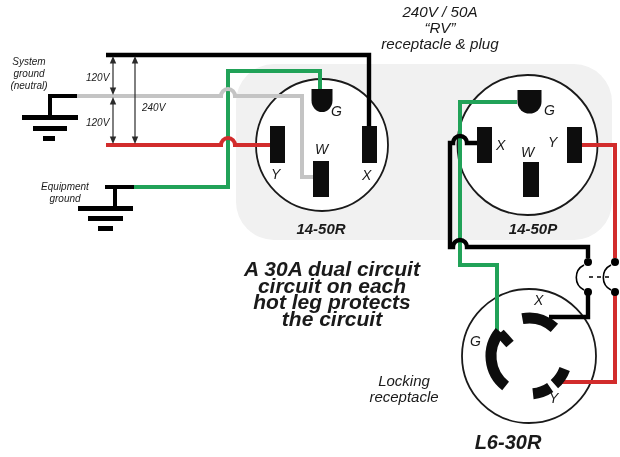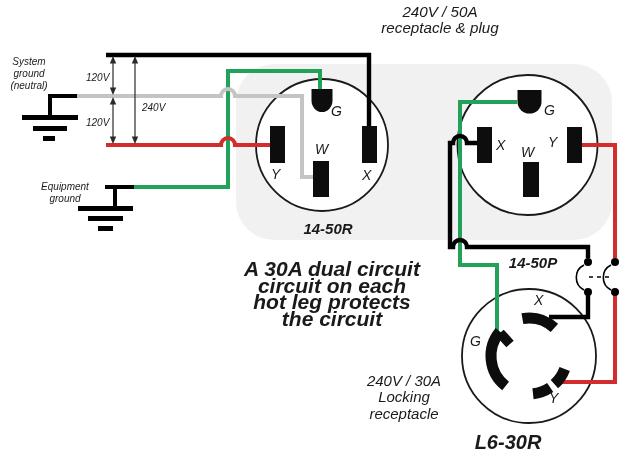--- a/index.html
+++ b/index.html
@@ -112,32 +112,32 @@
       <path d="M113 95 l-3.2 -7.5 h6.4 z"></path>
       <path d="M113 97 l-3.2 7.5 h6.4 z"></path>
       <path d="M113 144 l-3.2 -7.5 h6.4 z"></path>
       <path d="M135 56 l-3.2 7.5 h6.4 z"></path>
       <path d="M135 144 l-3.2 -7.5 h6.4 z"></path>
     </g>
   </svg>
 
   <div class="lbl block rv-title">
     <div>240V / 50A</div>
+    <div>“RV”</div>
     <div>receptacle &amp; plug</div>
   </div>
 
   <div class="lbl block breaker-note">
     <div>A 30A dual circuit</div>
     <div>circuit on each</div>
     <div>hot leg protects</div>
     <div>the circuit</div>
   </div>
 
   <div class="lbl block locking-title">
-    <div>240V / 30A</div>
     <div>Locking</div>
     <div>receptacle</div>
   </div>
 
   <div class="lbl sys-gnd">
     <div>System</div>
     <div>ground</div>
     <div>(neutral)</div>
   </div>
 
@@ -147,26 +147,26 @@
   </div>
 
   <div class="lbl tiny" style="left:86px;top:72px;">120V</div>
   <div class="lbl tiny" style="left:86px;top:117px;">120V</div>
   <div class="lbl tiny" style="left:142px;top:102px;">240V</div>
 
   <div class="lbl term" style="left:331px;top:104px;">G</div>
   <div class="lbl term" style="left:315px;top:142px;">W</div>
   <div class="lbl term" style="left:271px;top:167px;">Y</div>
   <div class="lbl term" style="left:362px;top:168px;">X</div>
-  <div class="lbl cname" style="left:288px;top:221px;">14-50R</div>
+  <div class="lbl cname" style="left:281px;top:221px;">14-50R</div>
 
   <div class="lbl term" style="left:544px;top:103px;">G</div>
   <div class="lbl term" style="left:496px;top:138px;">X</div>
   <div class="lbl term" style="left:521px;top:145px;">W</div>
   <div class="lbl term" style="left:548px;top:135px;">Y</div>
-  <div class="lbl cname" style="left:493px;top:221px;margin-top:34px;">14-50P</div>
+  <div class="lbl cname" style="left:493px;top:221px;">14-50P</div>
 
   <div class="lbl term" style="left:470px;top:334px;">G</div>
   <div class="lbl term" style="left:534px;top:293px;">X</div>
   <div class="lbl term" style="left:549px;top:391px;">Y</div>
   <div class="lbl cname" style="left:468px;top:431px;font-size:20px;">L6-30R</div>
 
 </div>
 
 </body></html>

